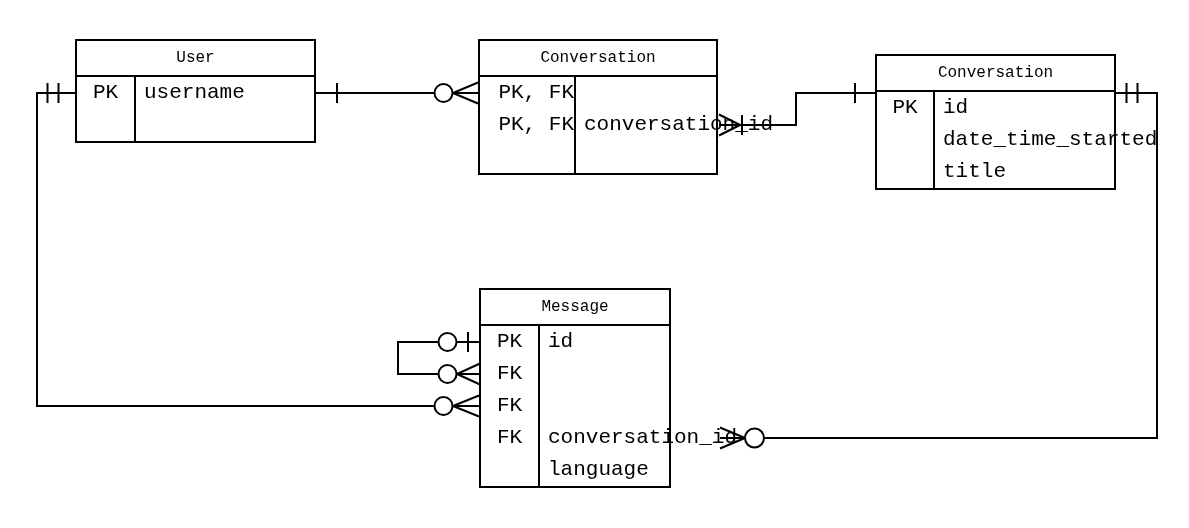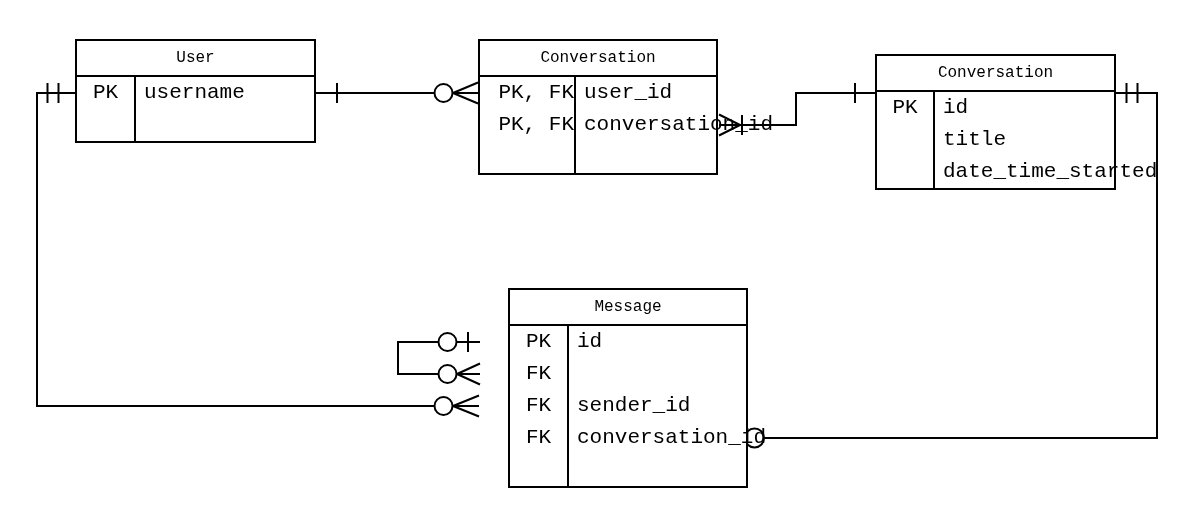--- a/index.html
+++ b/index.html
@@ -114,62 +114,61 @@
     </div>
     <div class="entity-row">
       <div class="key-cell"></div>
     </div>
   </div>
 
   <div class="entity w-part" style="left:478px; top:39px; width:240px;">
     <div class="entity-header">Conversation</div>
     <div class="entity-row">
       <div class="key-cell">PK, FK</div>
-      <div class="attr-cell">user_id</div>
     </div>
     <div class="entity-row">
       <div class="key-cell">PK, FK</div>
       <div class="attr-cell">conversation_id</div>
     </div>
     <div class="entity-row">
       <div class="key-cell"></div>
     </div>
   </div>
 
   <div class="entity w-conv" style="left:875px; top:54px; width:241px;">
     <div class="entity-header">Conversation</div>
     <div class="entity-row">
       <div class="key-cell">PK</div>
       <div class="attr-cell">id</div>
     </div>
     <div class="entity-row">
       <div class="key-cell"></div>
-      <div class="attr-cell">title</div>
+      <div class="attr-cell">date_time_started</div>
     </div>
     <div class="entity-row">
       <div class="key-cell"></div>
-      <div class="attr-cell">date_time_started</div>
+      <div class="attr-cell">title</div>
     </div>
   </div>
 
-  <div class="entity w-msg" style="left:508px; top:288px; width:240px;">
+  <div class="entity w-msg" style="left:479px; top:288px; width:192px;">
     <div class="entity-header">Message</div>
     <div class="entity-row">
       <div class="key-cell">PK</div>
       <div class="attr-cell">id</div>
     </div>
     <div class="entity-row">
       <div class="key-cell">FK</div>
     </div>
     <div class="entity-row">
       <div class="key-cell">FK</div>
-      <div class="attr-cell">sender_id</div>
     </div>
     <div class="entity-row">
       <div class="key-cell">FK</div>
       <div class="attr-cell">conversation_id</div>
     </div>
     <div class="entity-row">
       <div class="key-cell"></div>
+      <div class="attr-cell">language</div>
     </div>
   </div>
 
 </div>
 
 </body></html>

